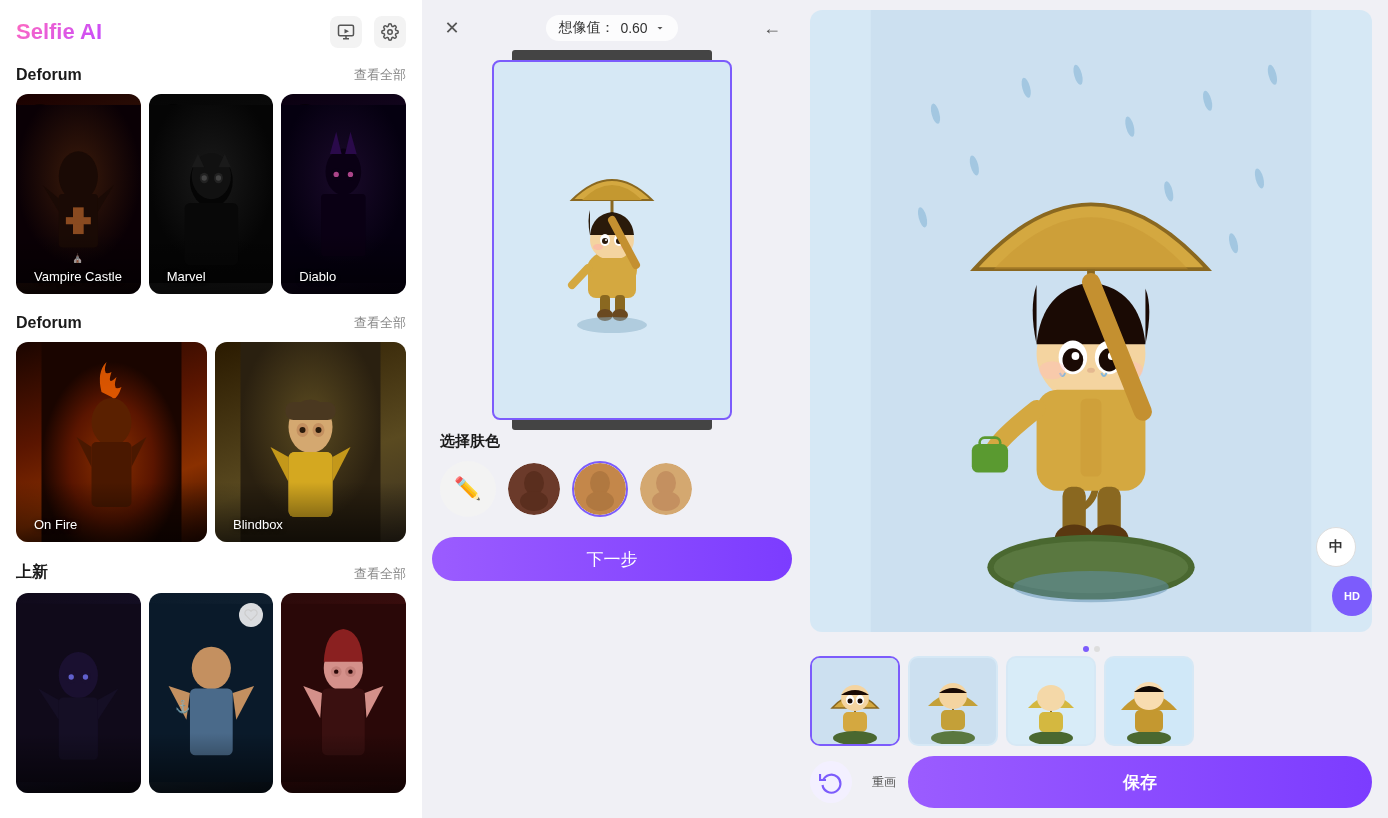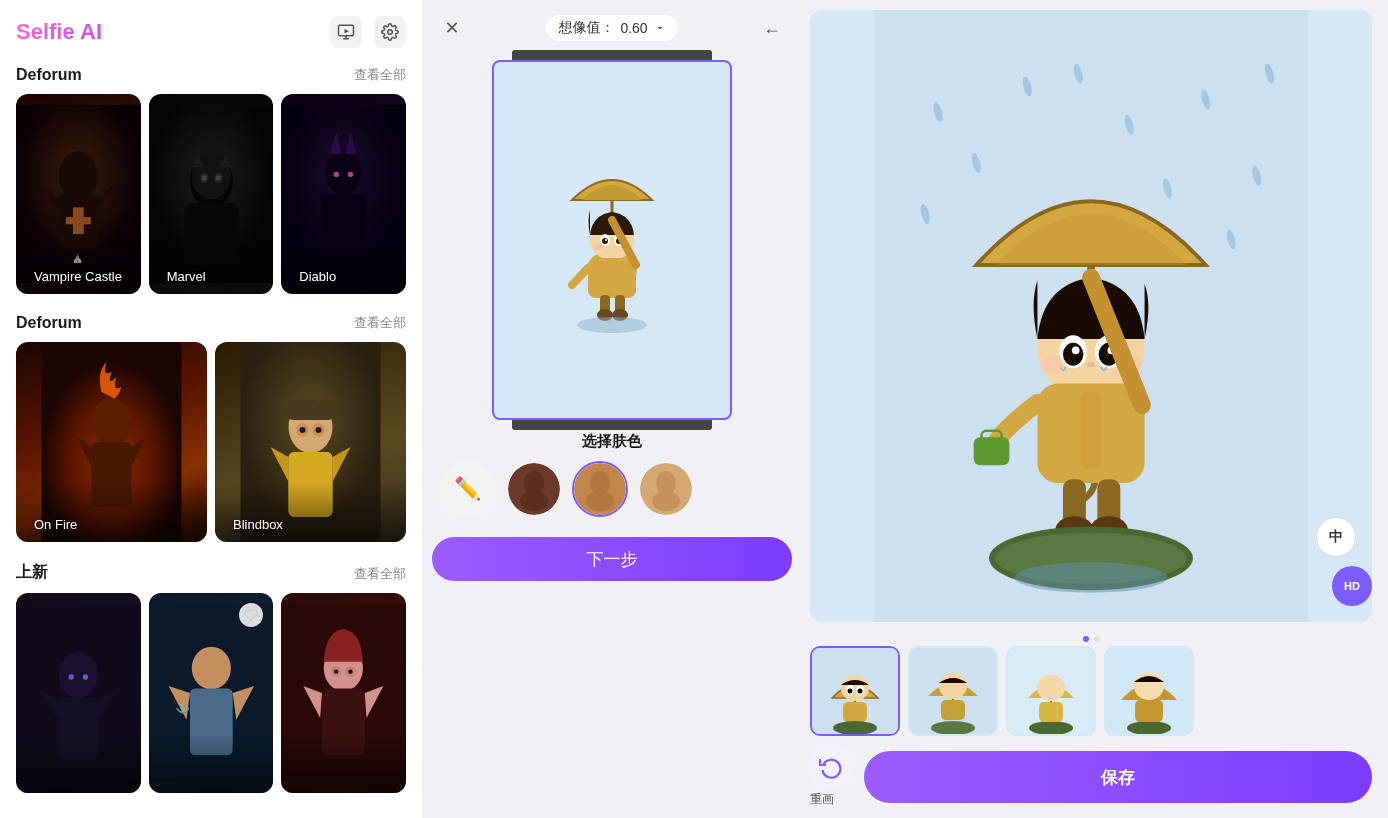--- a/index.html
+++ b/index.html
@@ -243,21 +243,20 @@
     .skin-section {
       width: 100%;
       padding: 0 8px;
       margin-bottom: 16px;
     }
     .skin-label {
       font-size: 15px;
       font-weight: 600;
       color: #1a1a1a;
       margin-bottom: 10px;
-      text-align: center;
     }
     .skin-options {
       display: flex;
       gap: 10px;
       align-items: center;
     }
     .skin-option {
       width: 56px;
       height: 56px;
       border-radius: 50%;
@@ -365,23 +364,23 @@
     }
 
     
     .bottom-action-bar {
       display: flex;
       align-items: center;
       justify-content: space-between;
     }
     .redraw-btn {
       display: flex;
-      flex-direction: column;
-      align-items: flex-start;
-      gap: 3px;
+      flex-direction: row;
+      align-items: center;
+      gap: 20px;
       cursor: pointer;
       border: none;
       background: none;
     }
     .redraw-icon {
       width: 42px;
       height: 42px;
       border-radius: 50%;
       background: #f3f0ff;
       display: flex; align-items: center; justify-content: center;

